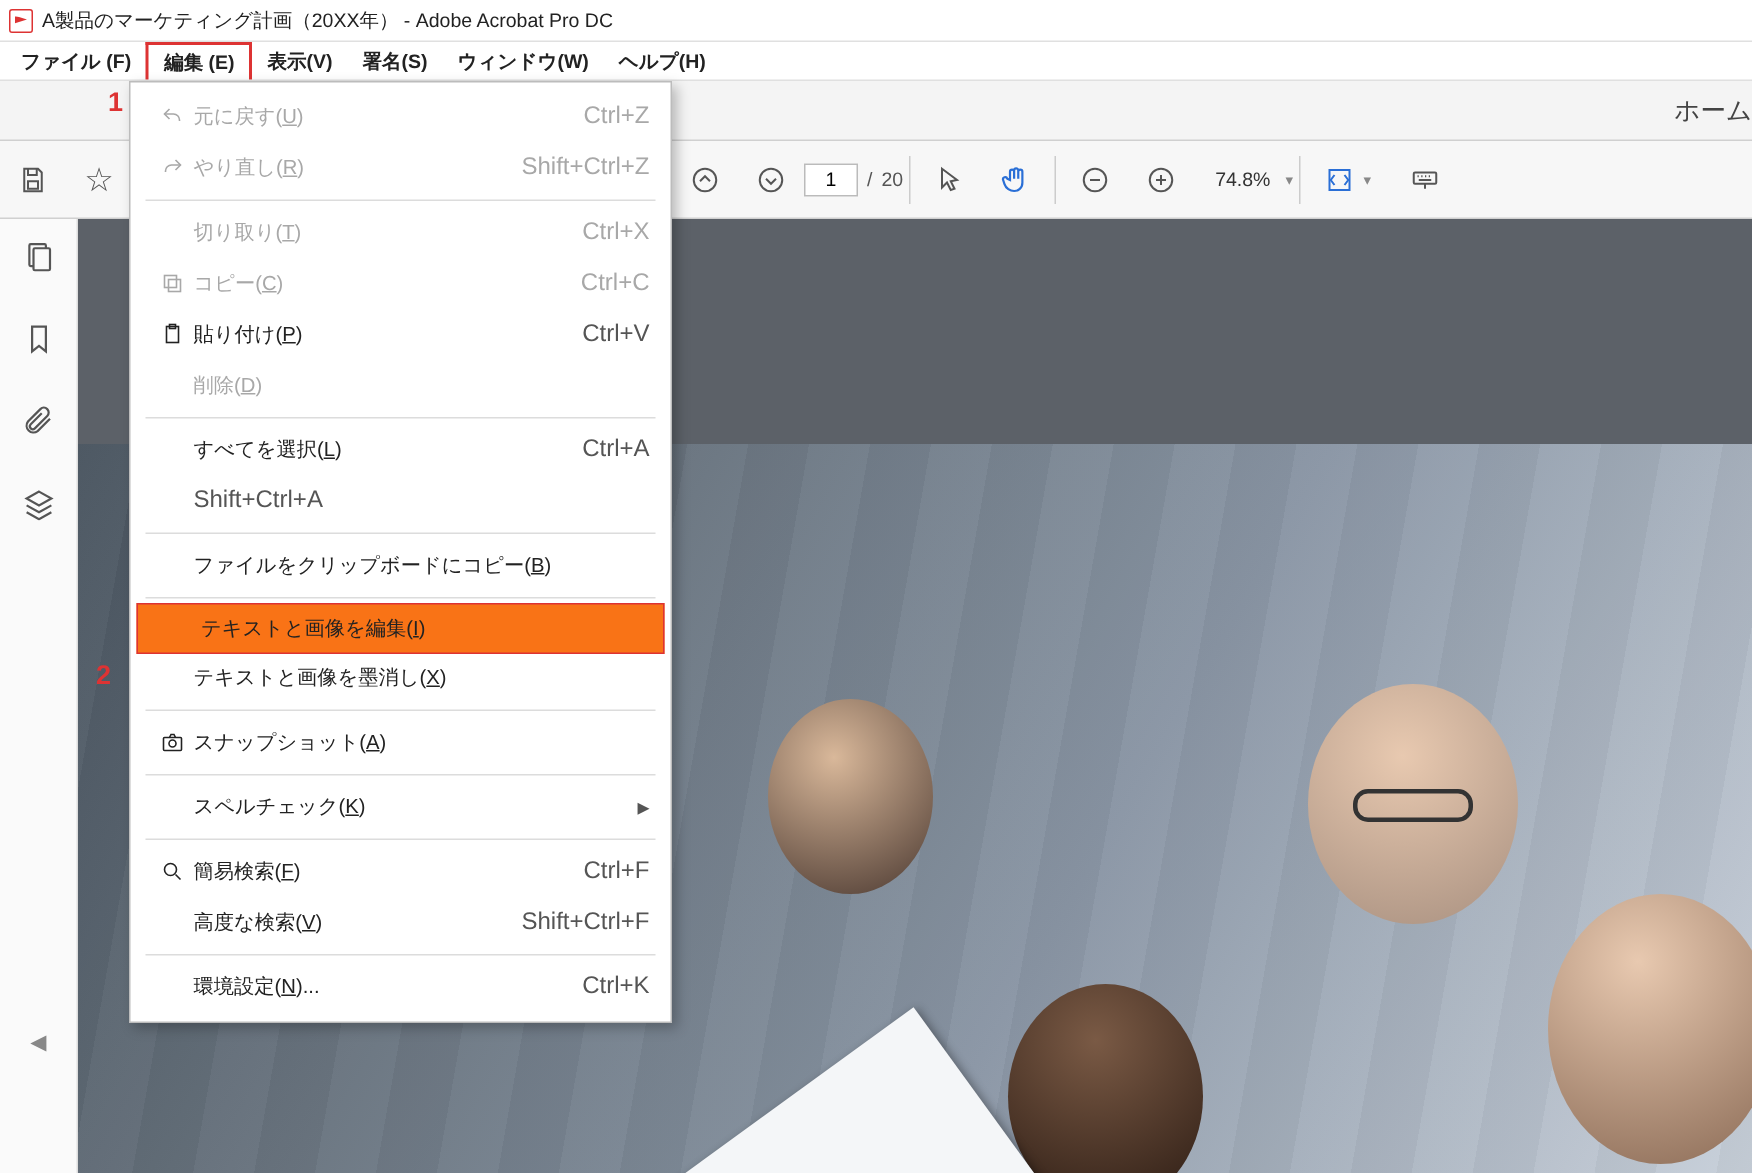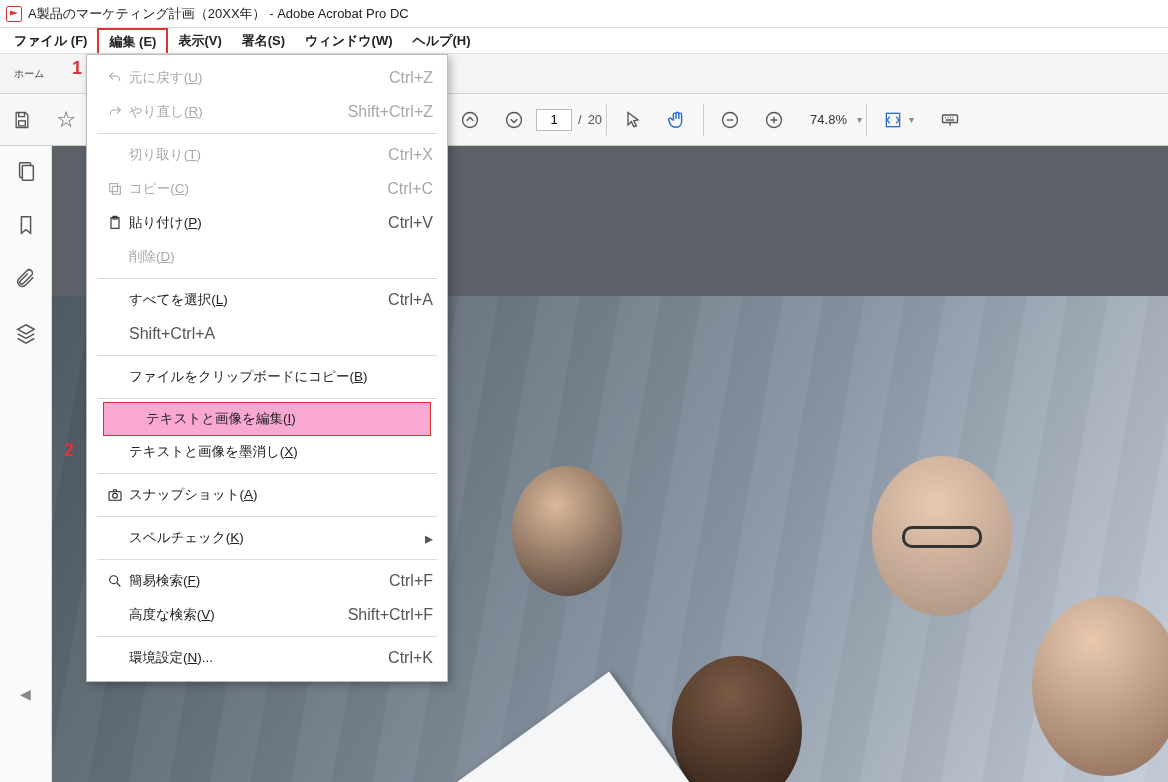--- a/index.html
+++ b/index.html
@@ -11,21 +11,21 @@
 .titlebar .pdf-icon::after { content: ''; position: absolute; left: 3px; right: 3px; top: 4px; height: 5px; background: #d33; clip-path: polygon(0 0, 100% 50%, 0 100%); }
 .title-text { font-size: 13px; color: #222; }
 
 
 .menubar { height: 26px; display: flex; align-items: stretch; padding-left: 4px; background: #fff; border-bottom: 1px solid #e0e0e0; font-weight: bold; }
 .menubar .menu-item { padding: 0 10px; font-size: 13px; color: #222; display: flex; align-items: center; cursor: default; }
 .menubar .menu-item.active { background: #fff; border: 2px solid #d33; border-bottom: none; }
 .callout1 { position: absolute; left: 72px; top: 58px; color: #d33; font-weight: bold; font-size: 18px; z-index: 50; }
 
 
-.tabsrow { height: 40px; display: flex; align-items: center; background: #f4f4f4; border-bottom: 1px solid #d0d0d0; padding-left: 14px; font-size: 10px; color: #444; }
+.tabsrow { height: 40px; display: flex; align-items: center; background: #f4f4f4; border-bottom: 1px solid #d0d0d0; padding-left: 14px; font-size: 17px; color: #444; justify-content: flex-end; }
 
 
 .toolbar { height: 52px; display: flex; align-items: center; background: #f7f7f7; border-bottom: 1px solid #d0d0d0; }
 .tb-btn { width: 44px; height: 44px; display: flex; align-items: center; justify-content: center; color: #555; }
 .tb-sep { width: 1px; height: 32px; background: #ccc; margin: 0 4px; }
 .tb-spacer-menu { width: 360px; }
 .tb-page { display: flex; align-items: center; gap: 6px; font-size: 13px; color: #555; }
 .tb-page input { width: 36px; height: 22px; text-align: center; border: 1px solid #bbb; background: #fff; font-size: 13px; }
 .tb-zoom { display: flex; align-items: center; gap: 4px; margin-left: 8px; }
 .tb-zoom-val { font-size: 13px; color: #333; padding: 0 6px; }
@@ -52,21 +52,21 @@
 
 
 .dropdown { position: absolute; left: 86px; top: 54px; width: 362px; background: #fff; border: 1px solid #bcbcbc; box-shadow: 3px 3px 8px rgba(0,0,0,0.25); z-index: 40; padding: 6px 0; }
 .dd-item { height: 34px; display: flex; align-items: center; padding: 0 14px; font-size: 13.5px; color: #222; position: relative; }
 .dd-item.disabled { color: #a8a8a8; }
 .dd-item .dd-icon { width: 28px; display: flex; justify-content: center; color: inherit; }
 .dd-item .dd-label { flex: 1; }
 .dd-item .dd-label u { text-decoration: underline; }
 .dd-item .dd-short { color: #a8a8a8; font-size: 16px; }
 .dd-item:not(.disabled) .dd-short { color: #555; }
-.dd-item.highlight { background: #f9a8d4; border: 1.5px solid #d33; margin: -1px 16px; }
+.dd-item.highlight { background: #f97316; border: 1.5px solid #d33; margin: -1px 4px; }
 .dd-sep { height: 1px; background: #dcdcdc; margin: 4px 10px; }
 .callout2 { position: absolute; left: 64px; top: 440px; color: #d33; font-weight: bold; font-size: 18px; z-index: 50; }
 
 
 svg.ico { width: 20px; height: 20px; stroke: currentColor; fill: none; stroke-width: 1.6; }
 svg.ico-sm { width: 16px; height: 16px; stroke: currentColor; fill: none; stroke-width: 1.6; }
 svg.ico-lg { width: 22px; height: 22px; stroke: currentColor; fill: none; stroke-width: 1.6; }
 .hand-blue { color: #2a6fd6; }
 </style>
 </head>

